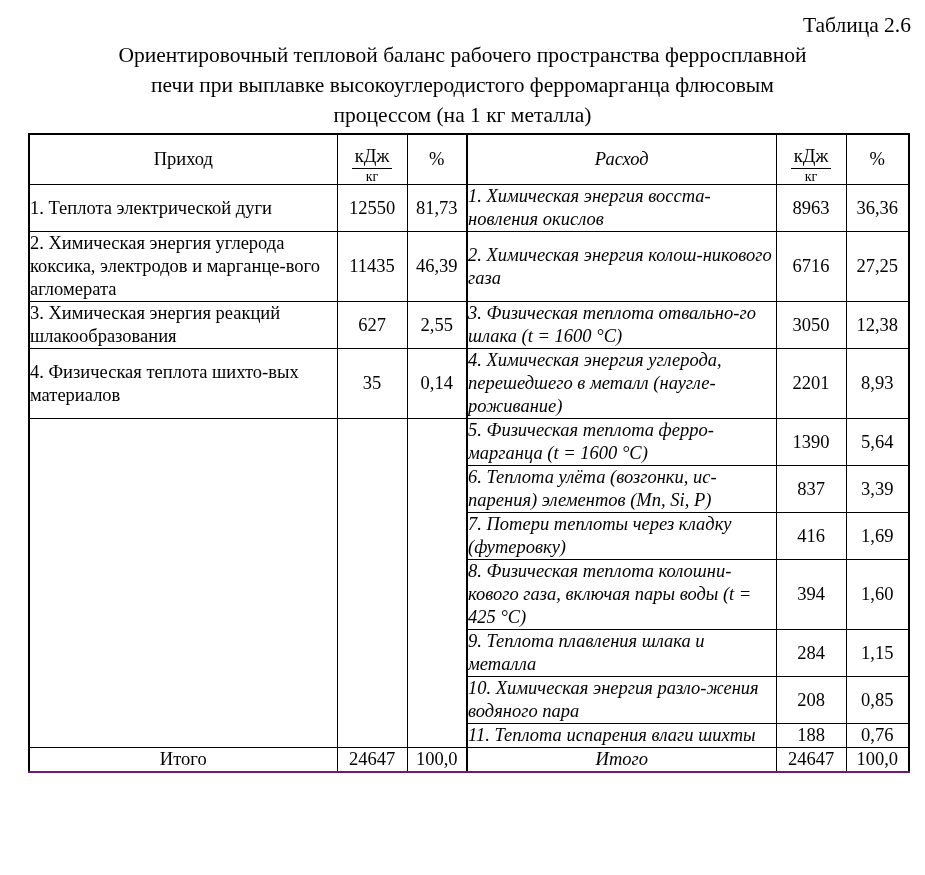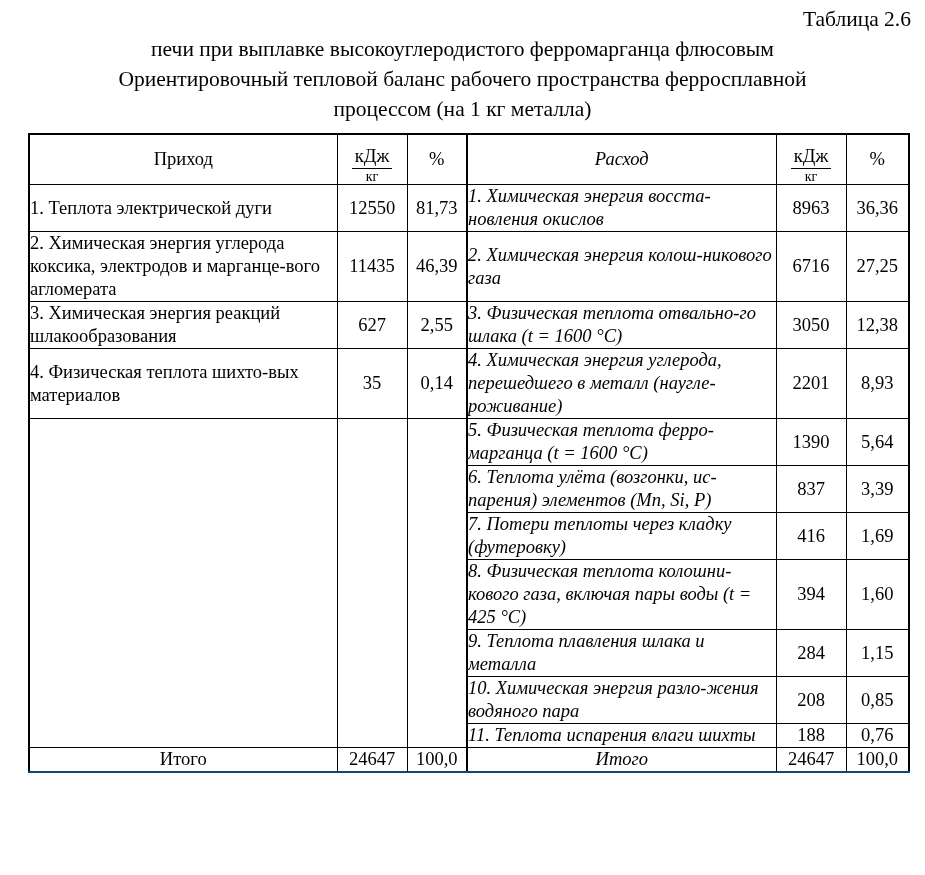--- a/index.html
+++ b/index.html
@@ -21,21 +21,21 @@
     height: 875px;
     box-sizing: border-box;
   }
 
   
   .caption-num {
     text-align: right;
     padding-right: 14px;
     font-size: 21.5px;
     line-height: 28px;
-    padding-top: 5px;
+    padding-top: 11px;
   }
   .caption-title {
     text-align: center;
     font-size: 21.5px;
     line-height: 30px;
     padding: 0 22px;
     margin-top: 1px;
   }
   .caption-title .tline { display: block; white-space: nowrap; }
 
@@ -55,21 +55,21 @@
   table.balance td, table.balance th {
     border: 1px solid #000;
     padding: 0;
     vertical-align: middle;
     font-weight: normal;
     font-size: 18.5px;
     line-height: 23px;
   }
   
   table.balance tr:first-child > * { border-top: 2px solid #000; }
-  table.balance tr:last-child  > * { border-bottom: 2px solid #0c4a6e; }
+  table.balance tr:last-child  > * { border-bottom: 2px solid #701a75; }
   table.balance tr > *:first-child { border-left: 2px solid #000; }
   table.balance tr > *:last-child  { border-right: 2px solid #000; }
 
   .c-name  { width: 308px; }
   .c-kdj   { width: 70px;  }
   .c-pct   { width: 60px;  }
   .c-name2 { width: 309px; }
   .c-kdj2  { width: 70px;  }
   .c-pct2  { width: 63px;  }
 
@@ -112,22 +112,22 @@
   .empty-cell { }
 </style>
 </head>
 <body>
 
 <div class="page">
 
   <div class="caption-num">Таблица 2.6</div>
 
   <div class="caption-title">
+    <span class="tline">Ориентировочный тепловой баланс рабочего пространства ферросплавной</span>
     <span class="tline">печи при выплавке высокоуглеродистого ферромарганца флюсовым</span>
-    <span class="tline">Ориентировочный тепловой баланс рабочего пространства ферросплавной</span>
     <span class="tline">процессом (на 1 кг металла)</span>
   </div>
 
   <div class="tbl-wrap">
     <table class="balance">
       <colgroup>
         <col class="c-name">
           <col class="c-kdj">
           <col class="c-pct">
         <col class="c-name2">

